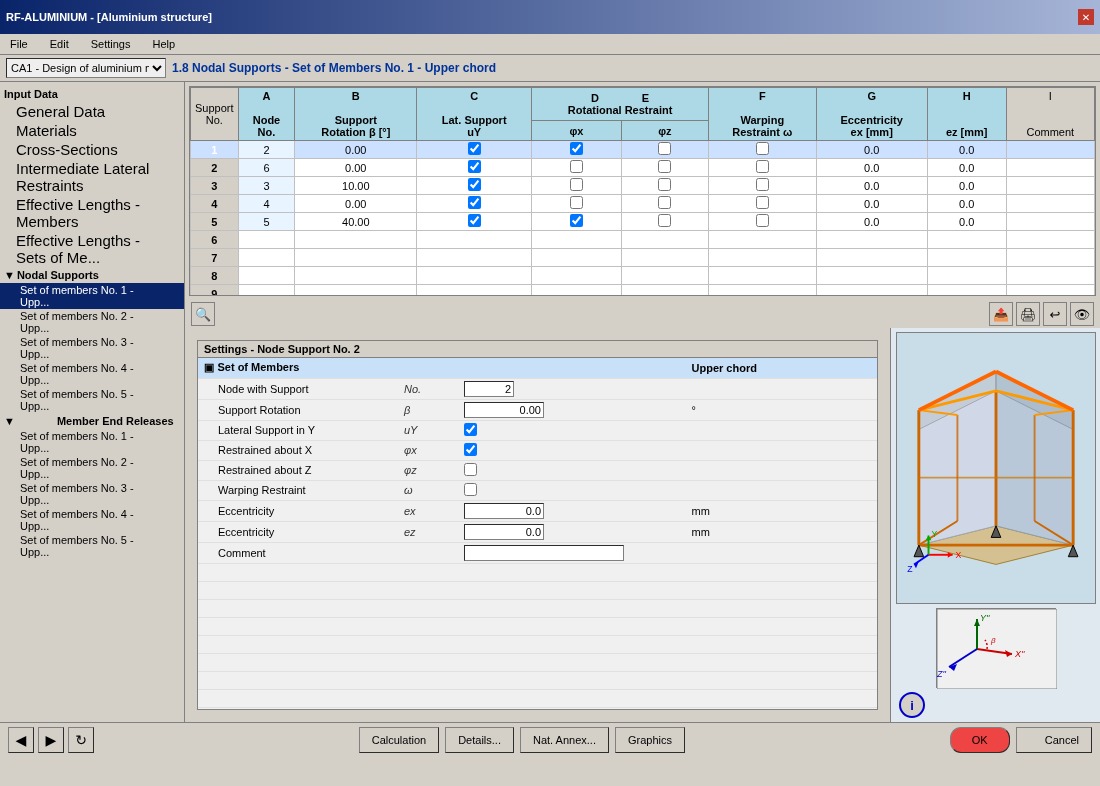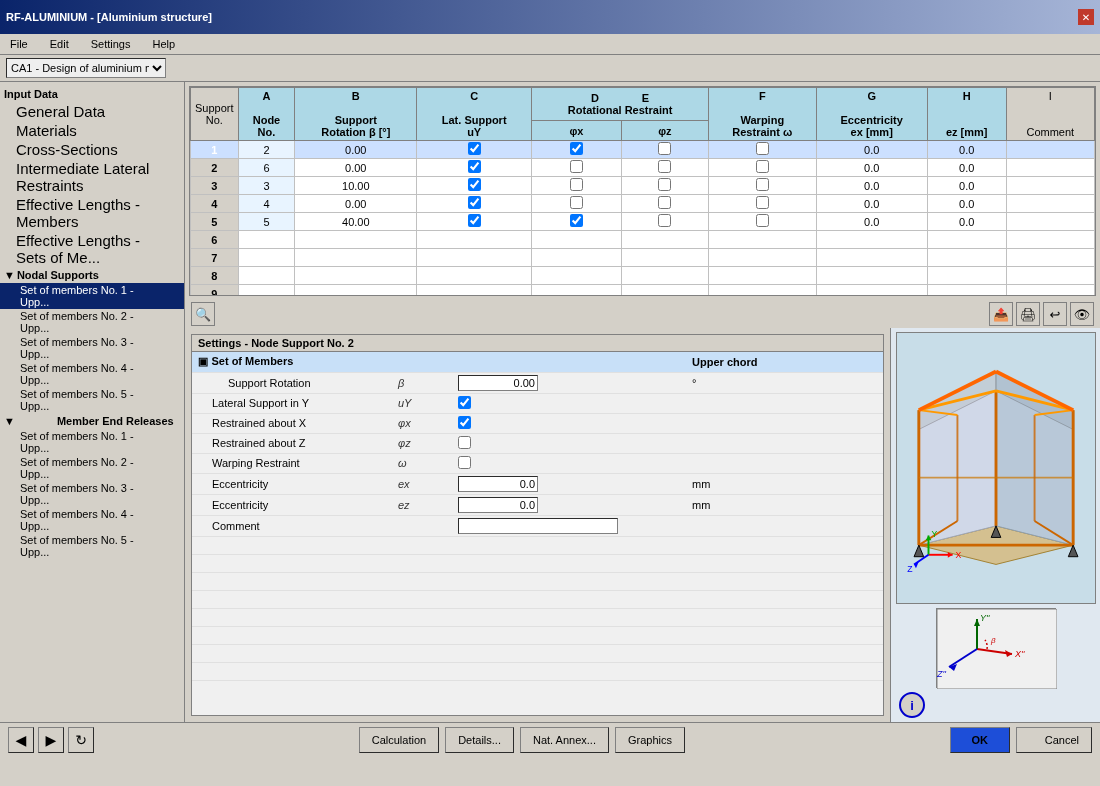--- a/index.html
+++ b/index.html
@@ -155,21 +155,21 @@
       width: 24px; height: 24px;
       border: 1px solid #808080;
       background: #d4d0c8;
       cursor: pointer;
       display: inline-flex; align-items: center; justify-content: center;
       font-size: 13px;
     }
 
     
     .settings-panel {
-      margin: 6px;
+      margin: 12px;
       border: 1px solid #808080;
       background: #f0f0f0;
       flex: 1;
       overflow: auto;
     }
     .settings-title {
       background: #d4d0c8;
       padding: 2px 6px;
       font-weight: bold;
       font-size: 11px;
@@ -253,21 +253,21 @@
     .bottom-center { display: flex; gap: 6px; }
     .bottom-right { display: flex; gap: 6px; }
     .btn {
       height: 26px;
       padding: 0 12px;
       border: 1px outset #808080;
       background: #d4d0c8;
       cursor: pointer;
       font-size: 11px;
     }
-    .btn.ok { background: #1d4ed8; font-weight: bold; min-width: 60px; }
+    .btn.ok { background: #ef4444; font-weight: normal; min-width: 60px; border-radius: 11px; }
     .btn.cancel { min-width: 60px; padding-left: 28px; }
     .nav-btn {
       width: 26px; height: 26px;
       border: 1px outset #808080;
       background: #d4d0c8;
       cursor: pointer;
       font-size: 14px;
       display: inline-flex; align-items: center; justify-content: center;
     }
 
@@ -324,20 +324,21 @@
   <span class="menu-item">File</span>
   <span class="menu-item">Edit</span>
   <span class="menu-item">Settings</span>
   <span class="menu-item">Help</span>
 </div>
 
 <div class="toolbar-bar">
   <select class="ca-select">
     <option>CA1 - Design of aluminium meml</option>
   </select>
+  <span class="section-title">1.8 Nodal Supports - Set of Members No. 1 - Upper chord</span>
 </div>
 
 <div class="main-layout">
 
   <div class="sidebar">
     <div class="sidebar-scroll">
       <div class="sidebar-section">Input Data</div>
       <div class="sidebar-item">General Data</div>
       <div class="sidebar-item">Materials</div>
       <div class="sidebar-item">Cross-Sections</div>
@@ -521,21 +522,29 @@
         <table class="settings-table">
           <tbody>
               <tr class="group-row">
             <td colspan="3">
               <span>▣ </span>
               <span>Set of Members</span>
             </td>
             <td>Upper chord</td>
           </tr>
           <tr>
-            <td class="label-cell" style="padding-left:36px;">Support Rotation</td>
+            <td class="label-cell" style="padding-left:20px;">Node with Support</td>
+            <td class="sym-cell">No.</td>
+            <td>
+              <input type="text" class="val-input" value="2" style="width: 50px;">
+            </td>
+            <td></td>
+          </tr>
+          <tr>
+            <td class="label-cell" style="padding-left:20px;">Support Rotation</td>
             <td class="sym-cell"><i>β</i></td>
             <td>
               <input type="text" class="val-input" value="0.00" style="">
             </td>
             <td>°</td>
           </tr>
           <tr>
             <td class="label-cell" style="padding-left:20px;">Lateral Support in Y</td>
             <td class="sym-cell"><i>uY</i></td>
             <td>

